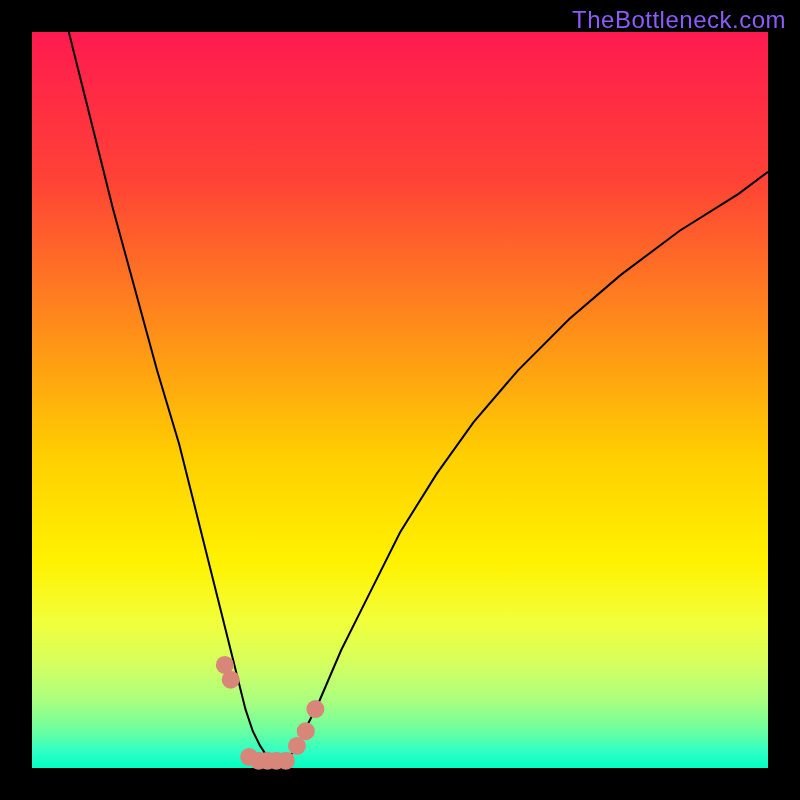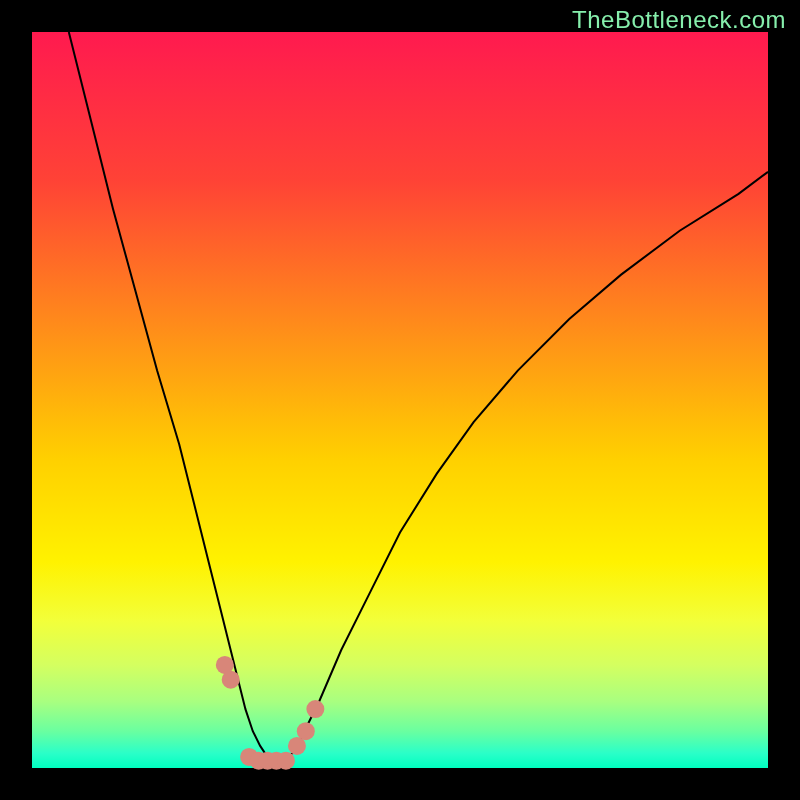--- a/index.html
+++ b/index.html
@@ -1,21 +1,21 @@
 <!DOCTYPE html>
 <html><head>
 <meta charset="utf-8">
 <style>
   * { margin: 0; padding: 0; box-sizing: border-box; }
   body { width: 800px; height: 800px; background: #000; position: relative; font-family: Arial, sans-serif; }
   .watermark {
     position: absolute;
     top: 6px;
     right: 14px;
-    color: #86efac;
+    color: #8b5cf6;
     font-size: 24px;
     font-weight: 400;
     letter-spacing: 0.5px;
     z-index: 10;
   }
   .plot-area {
     position: absolute;
     top: 32px;
     left: 32px;
     width: 736px;

